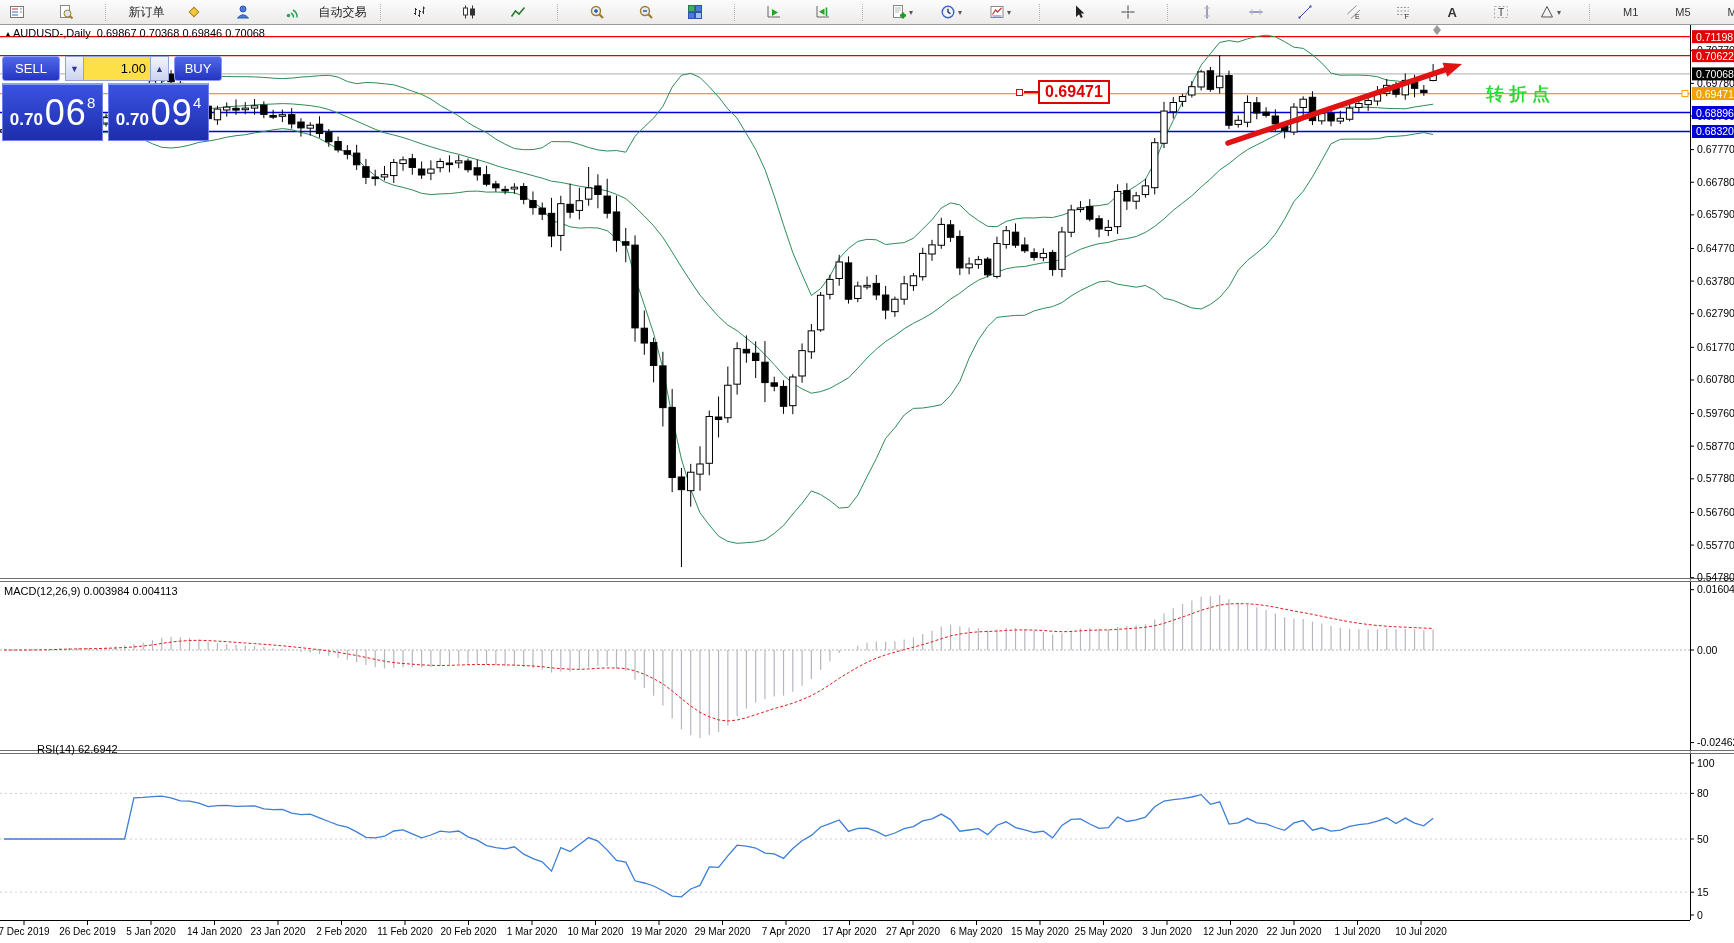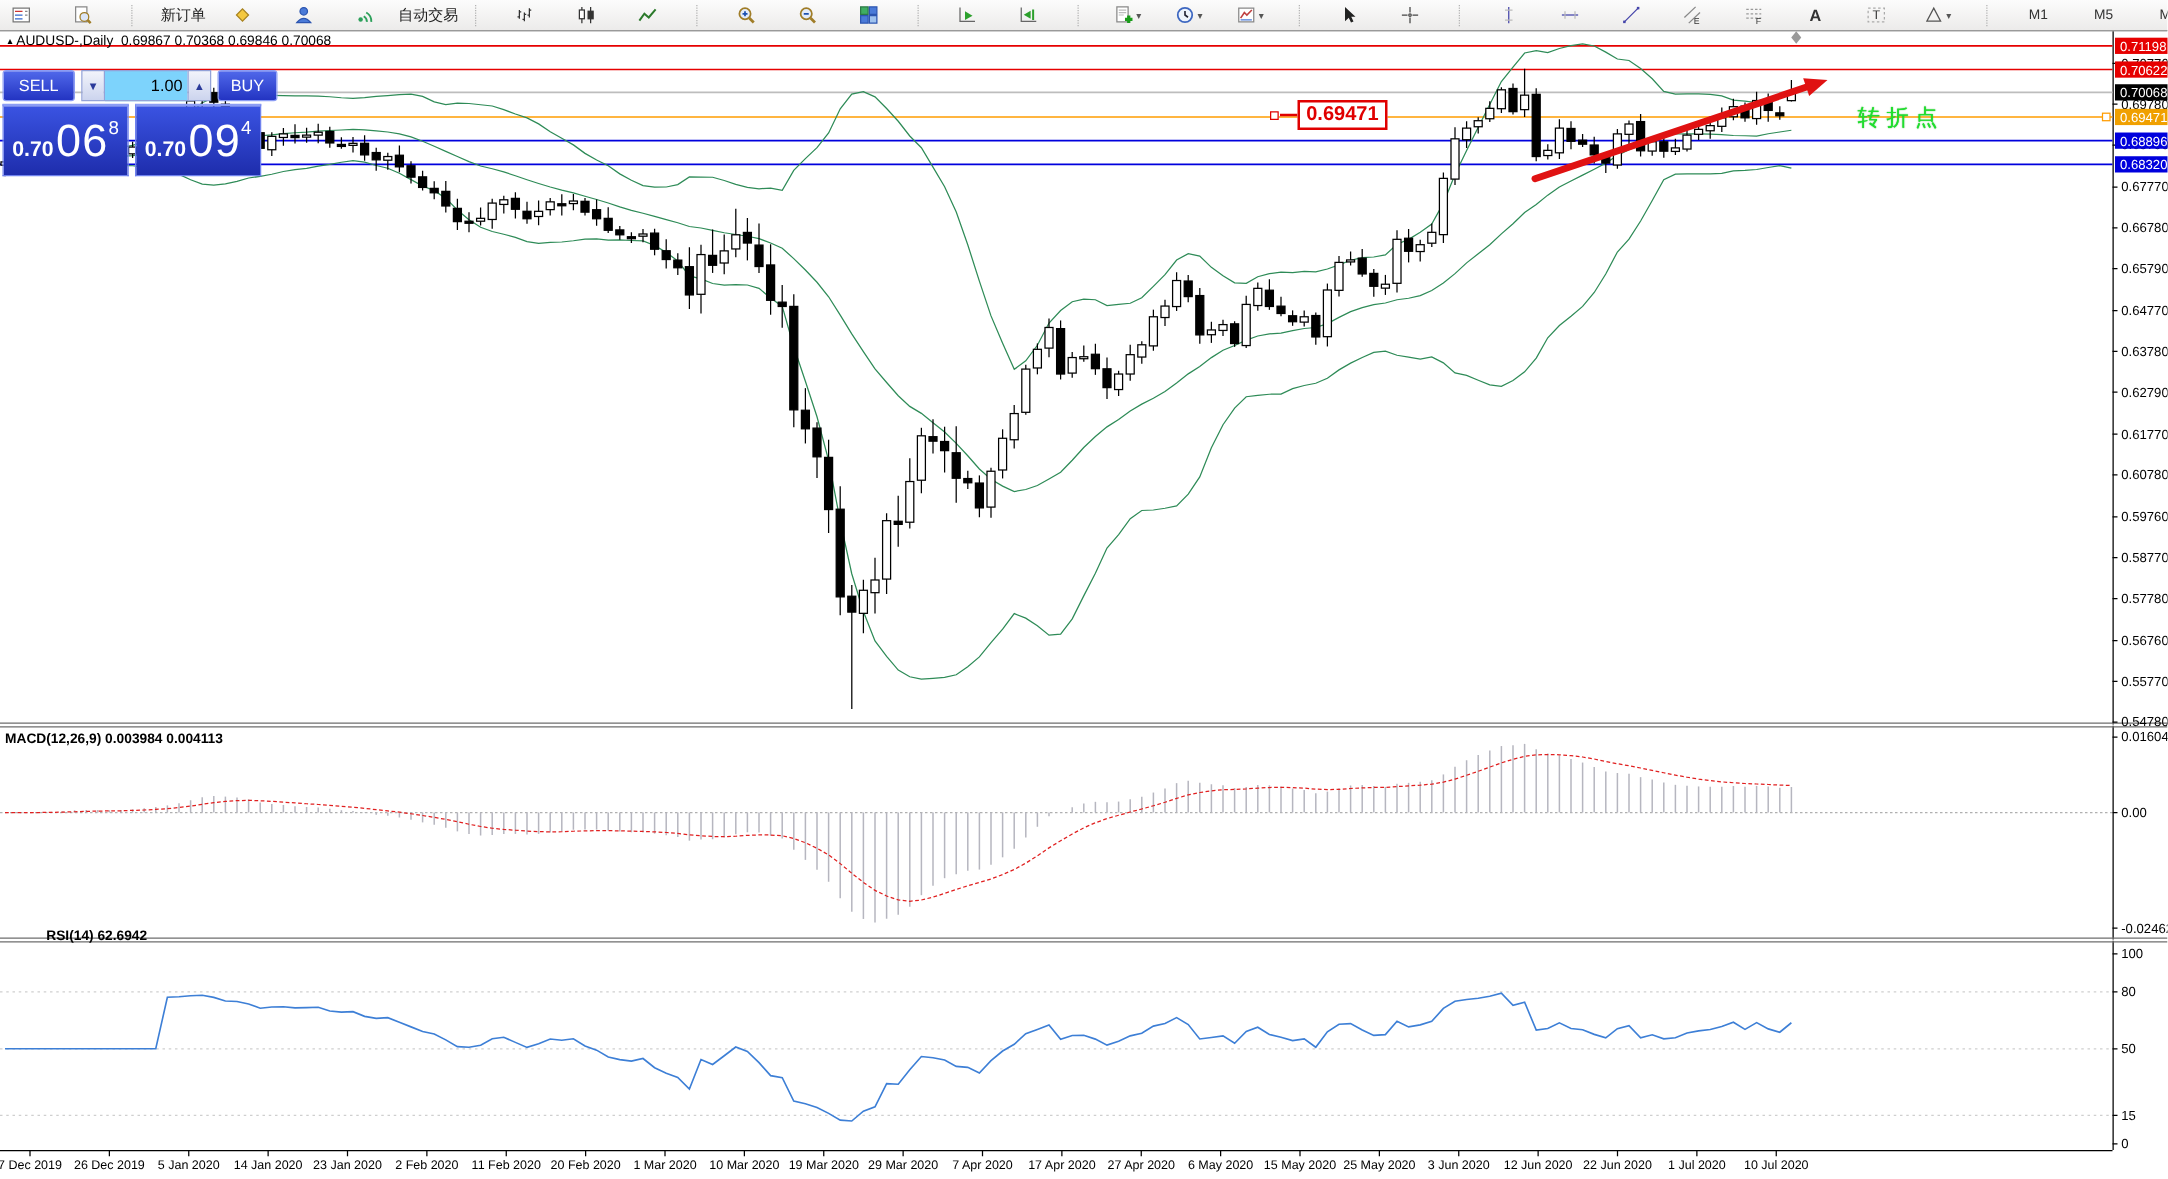--- a/index.html
+++ b/index.html
@@ -18,35 +18,35 @@
   .dd{font-size:8px;color:#555;margin-left:-1px;}
   .sep{width:1px;height:17px;border-left:1px dotted #b3b3b3;margin:0 4px;}
   .tf-btn{font-size:11px;color:#333;padding:0 6px;height:20px;display:flex;align-items:center;
     border:1px solid transparent;margin:0 1px;text-align:right;}
   .tf-btn.active{background:#fbfbfb;border:1px solid #909090;}
   .spacer{flex:1;}
 
   
   .sym-info{position:absolute;left:6px;top:27px;font-size:11px;color:#000;z-index:3;white-space:nowrap;}
   .sym-info .tri{font-size:8px;margin-right:3px;position:relative;top:-1px;}
-  .ind-label{position:absolute;left:4px;font-size:11px;color:#000;z-index:3;white-space:nowrap;font-weight:bold;}
+  .ind-label{position:absolute;left:4px;font-size:11px;color:#000;z-index:3;white-space:nowrap;}
   #macd-label{top:585px;}
   #rsi-label{top:743px;padding-left:33px;}
 
   
   .widget{position:absolute;left:2px;top:45px;width:220px;z-index:6;margin-top:11px;}
   .wrow{display:flex;height:25px;}
   .wbtn{background:linear-gradient(#5068ea,#2334c2);border:1px solid #8b9cf4;border-radius:3px;
     color:#fff;font-size:13px;display:flex;align-items:center;justify-content:center;}
   .wbtn.sell{width:56px;}
   .wbtn.buy{flex:1;margin-left:5px;}
   .volgrp{display:flex;margin-left:5px;}
   .spin{width:17px;background:linear-gradient(#f2f4fb,#ccd4ee);border:1px solid #93a2d8;
     color:#2a3a9a;font-size:9px;display:flex;align-items:center;justify-content:center;}
-  .vol{width:62px;background:#7dd3fc;border-top:1px solid #93a2d8;border-bottom:1px solid #93a2d8;
+  .vol{width:62px;background:#fde047;border-top:1px solid #93a2d8;border-bottom:1px solid #93a2d8;
     font-size:13px;color:#000;display:flex;align-items:center;justify-content:flex-end;padding-right:4px;}
   .wprices{display:flex;margin-top:2px;gap:5px;}
   .pricebox{width:99px;height:55px;background:linear-gradient(#3a53e2,#1e2dac);
     border:1px solid #6f82ee;color:#fff;display:flex;align-items:center;justify-content:center;
     border-top:2px solid #8b9cf4;}
   .psm{font-size:17px;font-weight:bold;margin-right:2px;position:relative;top:7px;}
   .pbig{font-size:36px;font-weight:normal;letter-spacing:1px;}
   .psup{font-size:15px;position:relative;top:-10px;}
 
   

